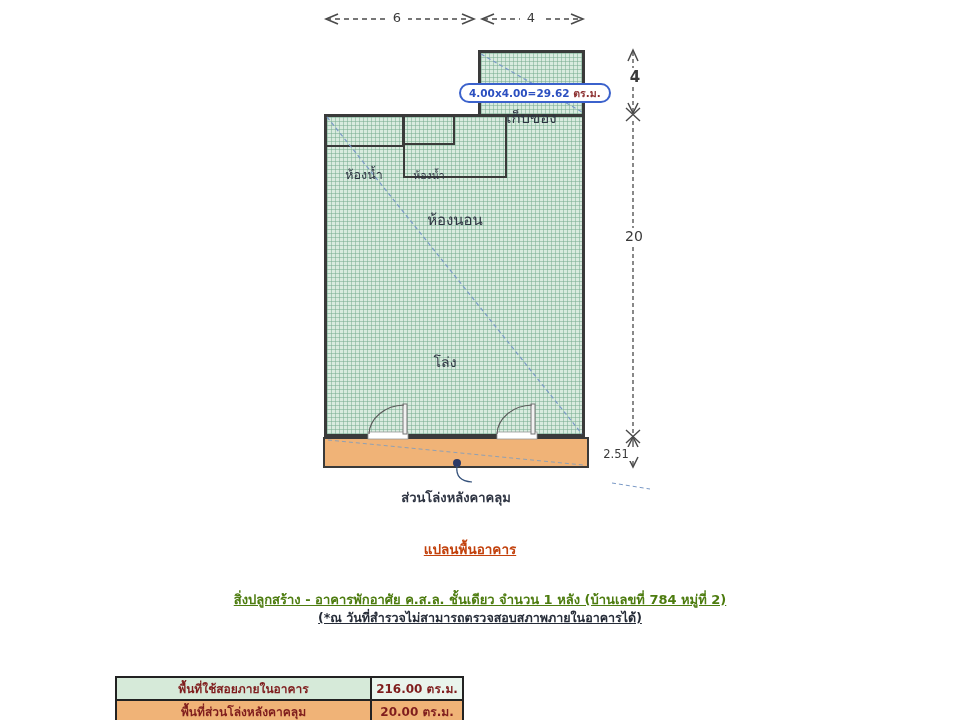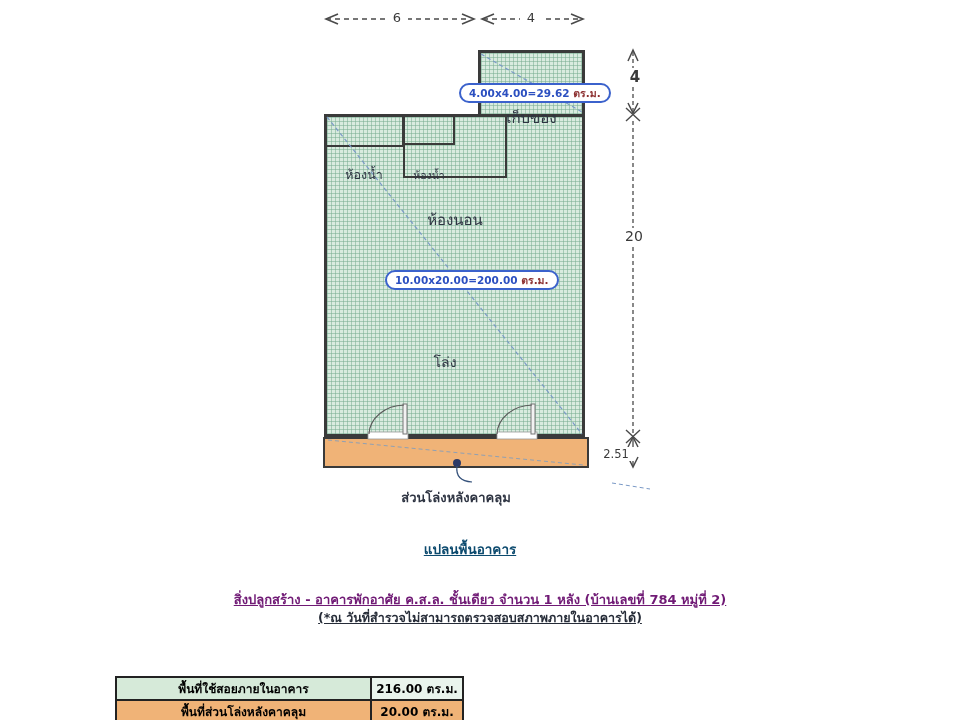--- a/index.html
+++ b/index.html
@@ -18,29 +18,29 @@
   .wall-thin{border:2px solid #3a3a3a;box-sizing:border-box;}
 
   .room-label{position:absolute;text-align:center;color:#2e3442;z-index:5;margin-top:44px;}
   .pill{position:absolute;z-index:6;background:#ffffff;border:2px solid #3b62cc;border-radius:12px;
         font-size:10.5px;font-weight:bold;line-height:14px;padding:1px 8px;white-space:nowrap;color:#2b4fc0;}
   .pill .unit{color:#8c2f2f;}
   .dim-label{position:absolute;z-index:6;background:#ffffff;color:#3a3a3a;text-align:center;padding:0 2px;}
   svg.overlay{position:absolute;left:0;top:0;z-index:4;pointer-events:none;}
 
   .caption-title{position:absolute;left:0;top:538px;width:940px;text-align:center;
-        font-size:13.5px;font-weight:bold;text-decoration:underline;color:#0c4a6e;}
+        font-size:13.5px;font-weight:bold;text-decoration:underline;color:#c2410c;}
   .caption-line1{position:absolute;left:0;top:589px;width:960px;text-align:center;
-        font-size:13px;font-weight:bold;text-decoration:underline;color:#701a75;}
+        font-size:13px;font-weight:bold;text-decoration:underline;color:#4d7c0f;}
   .caption-line2{position:absolute;left:0;top:608px;width:960px;text-align:center;
         font-size:12.5px;font-weight:bold;text-decoration:underline;color:#262c38;}
 
   table.area{position:absolute;left:115px;top:676px;border-collapse:collapse;z-index:5;}
   table.area td{border:2px solid #222;font-size:12px;font-weight:bold;text-align:center;
-        color:#000000;height:20px;box-sizing:border-box;}
+        color:#7f1d1d;height:20px;box-sizing:border-box;}
   td.c-label{width:255px;}
   td.c-value{width:92px;}
   .r1l{background:#d6ead9;} .r1v{background:#e9f4ec;}
   .r2l{background:#f0b377;} .r2v{background:#f0b377;}
 </style>
 </head>
 <body>
 
 <div class="canvas">
 
@@ -101,24 +101,20 @@
   <div class="room-label" style="left:324px;top:121px;width:80px;font-size:12.5px;">ห้องน้ำ</div>
   <div class="room-label" style="left:403px;top:123px;width:52px;font-size:10.5px;">ห้องน้ำ</div>
   <div class="room-label" style="left:403px;top:164px;width:104px;font-size:15px;">ห้องนอน</div>
   <div class="room-label" style="left:380px;top:307px;width:130px;font-size:14px;">โล่ง</div>
   <div class="room-label" style="left:323px;top:443px;width:266px;font-size:13px;font-weight:bold;">ส่วนโล่งหลังคาคลุม</div>
 
   <div class="pill" style="left:459px;top:83px;">
     <span>4.00x4.00=29.62</span>
     <span class="unit">ตร.ม.</span>
   </div>
-  <div class="pill" style="left:385px;top:270px;">
-    <span>10.00x20.00=200.00</span>
-    <span class="unit">ตร.ม.</span>
-  </div>
 
   <div class="caption-title">แปลนพื้นอาคาร</div>
   <div class="caption-line1">สิ่งปลูกสร้าง - อาคารพักอาศัย ค.ส.ล. ชั้นเดียว จำนวน 1 หลัง (บ้านเลขที่ 784 หมู่ที่ 2)</div>
   <div class="caption-line2">(*ณ วันที่สำรวจไม่สามารถตรวจสอบสภาพภายในอาคารได้)</div>
 
   <table class="area">
     <tbody>
         <tr>
       <td class="c-label r1l">พื้นที่ใช้สอยภายในอาคาร</td>
       <td class="c-value r1v">216.00 ตร.ม.</td>

